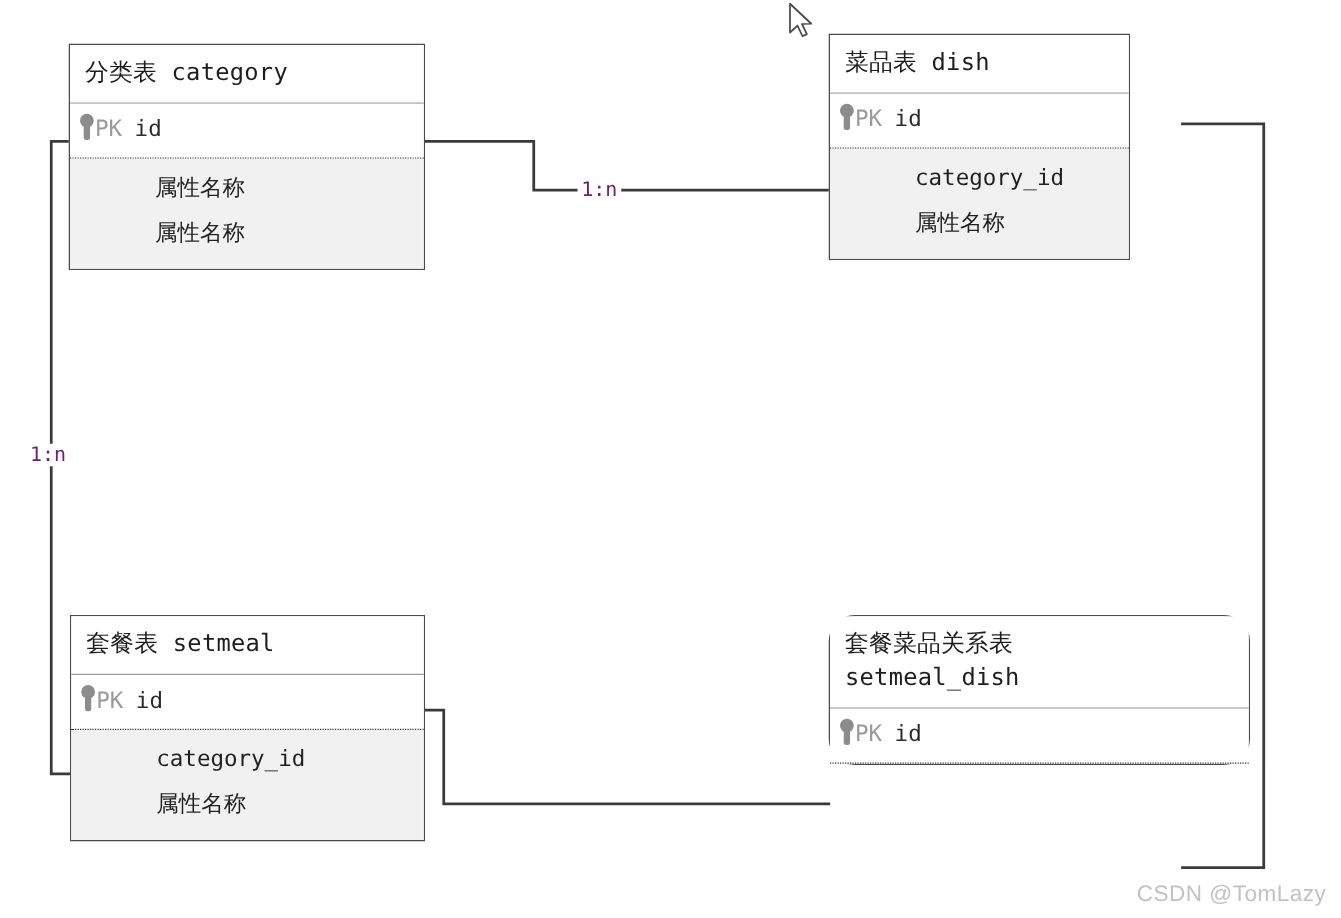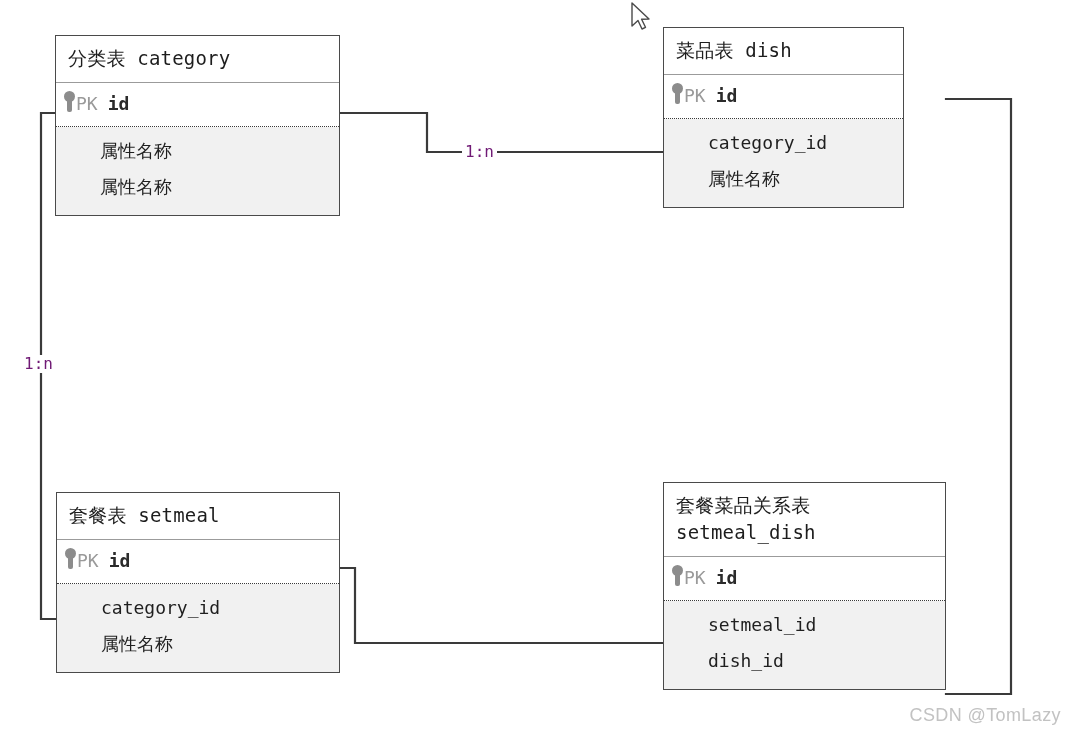--- a/index.html
+++ b/index.html
@@ -81,31 +81,30 @@
     border-radius: 0 0 2px 2px;
   }
   .pk-label {
     color: #9a9a9a;
     font-size: 18px;
   }
   .pk-name {
     color: #2b2b2b;
     font-size: 18px;
     margin-left: 10px;
-    font-weight: bold;
   }
   .entity-attrs {
     background: #f1f1f1;
     padding: 6px 0 10px 0;
   }
   .attr-row {
     font-size: 18px;
     line-height: 24px;
     color: #1f1f1f;
-    padding: 6px 12px 6px 44px;
+    padding: 6px 12px 6px 68px;
     white-space: nowrap;
   }
   .edge-label {
     position: absolute;
     font-size: 16px;
     line-height: 18px;
     color: #701a75;
     background: #ffffff;
     padding: 0 3px;
     z-index: 3;
@@ -192,34 +191,30 @@
       </span>
       <span class="pk-label">PK</span>
       <span class="pk-name">id</span>
     </div>
     <div class="entity-attrs">
       <div class="attr-row">category_id</div>
       <div class="attr-row">属性名称</div>
     </div>
   </div>
 
-  <div class="entity" style="left:663px; top:482px; width:283px;">
+  <div class="entity" style="left:663px; top:492px; width:337px;border-radius:21px;">
     <div class="entity-title">套餐菜品关系表
 setmeal_dish</div>
     <div class="entity-pk">
       <span class="key-icon">
         <span class="head"></span>
           <span class="stem"></span>
       </span>
       <span class="pk-label">PK</span>
       <span class="pk-name">id</span>
-    </div>
-    <div class="entity-attrs">
-      <div class="attr-row">setmeal_id</div>
-      <div class="attr-row">dish_id</div>
     </div>
   </div>
 
   <svg class="cursor" width="22" height="30" viewBox="0 0 22 30">
     <polygon points="2,1 2,24 8,18.5 12,27 15.5,25.3 11.6,17.2 19,17" fill="#ffffff" stroke="#4a4a4a" stroke-width="1.4" stroke-linejoin="round"></polygon>
   </svg>
 
   <div class="watermark">CSDN @TomLazy</div>
 
 </div>

